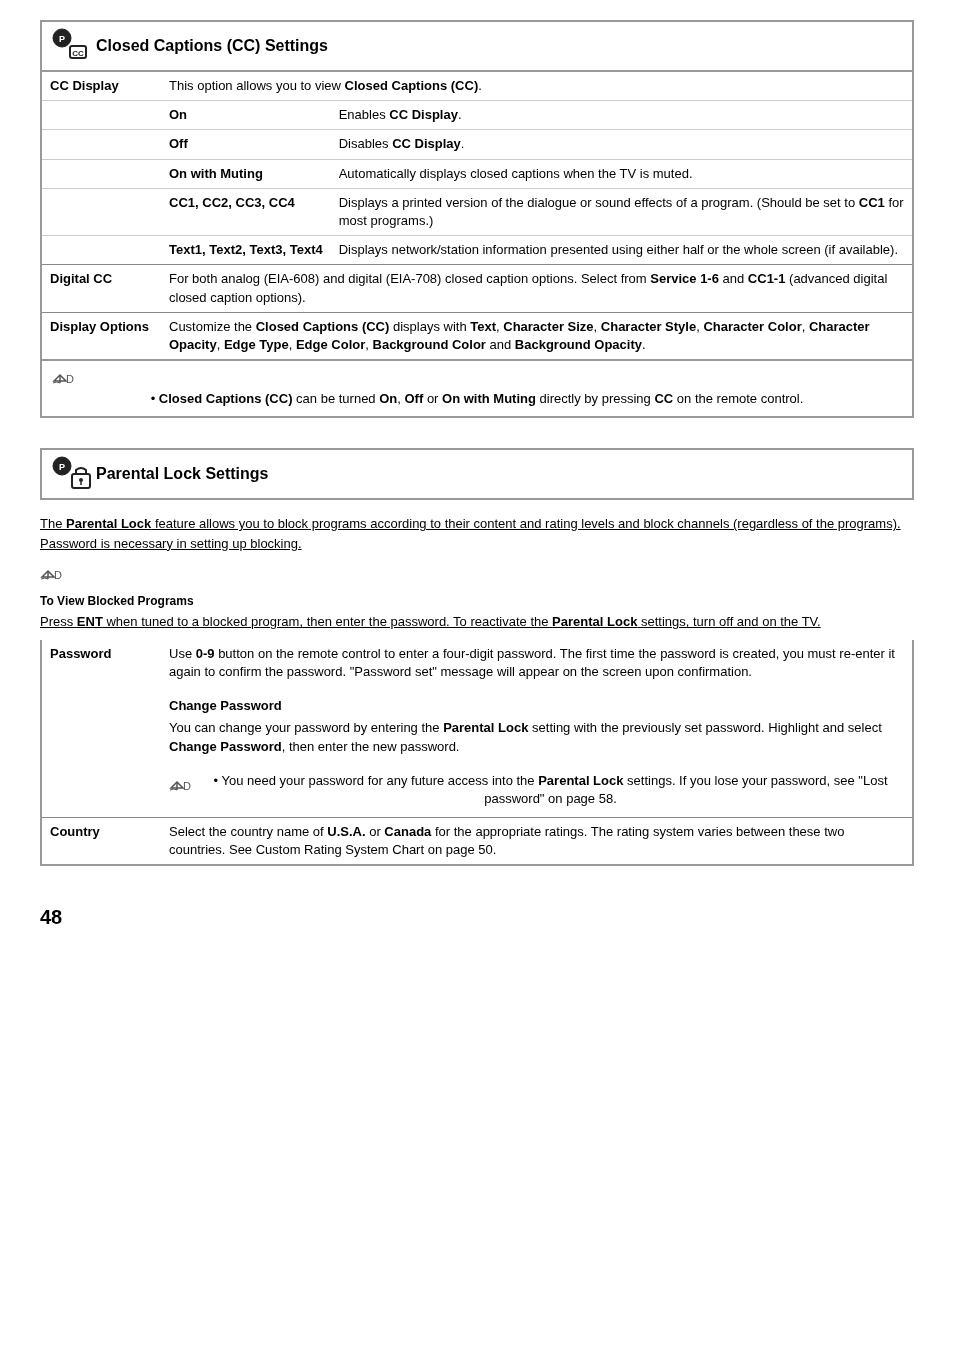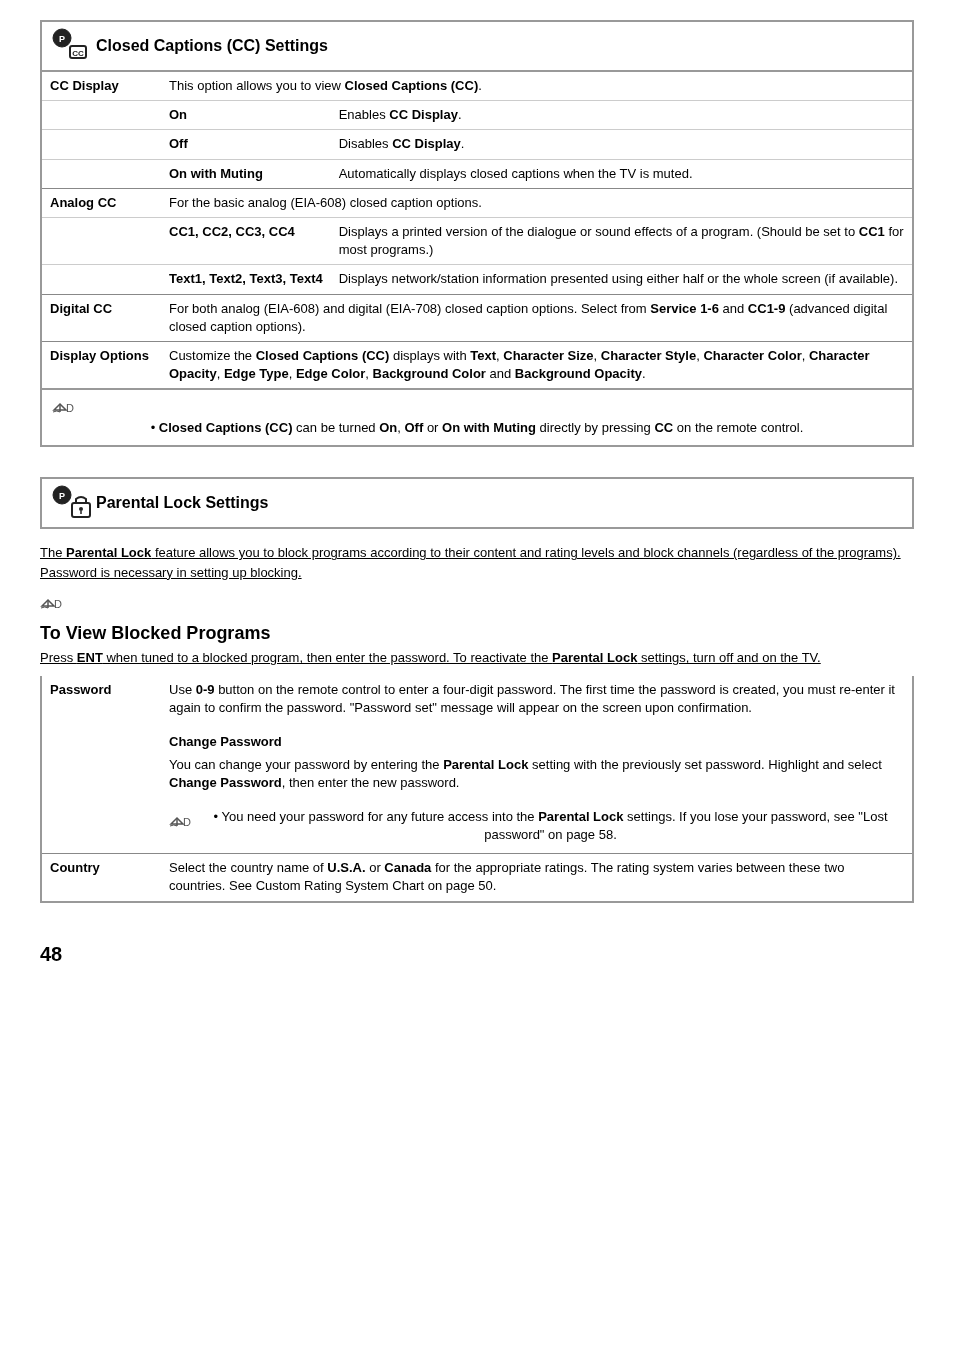--- a/index.html
+++ b/index.html
@@ -90,21 +90,21 @@
     
     .body-para {
       font-size: 13px;
       line-height: 1.5;
       margin-bottom: 8px;
       text-decoration: underline;
     }
 
     
     .sub-heading {
-      font-size: 18px;
+      font-size: 12px;
       font-weight: bold;
       margin: 0 0 4px 0;
     }
 
     
     .standalone-note {
       margin: 6px 0 10px 0;
     }
     .standalone-note .note-text {
       font-size: 13px;
@@ -151,38 +151,34 @@
       <td></td>
       <td class="col-option"><b>Off</b></td>
       <td>Disables <b>CC Display</b>.</td>
     </tr>
     <tr>
       <td></td>
       <td class="col-option"><b>On with Muting</b></td>
       <td>Automatically displays closed captions when the TV is muted.</td>
     </tr>
 
-    <tr class="main-row">
-      <td class="col-label"><b>Analog CC</b></td>
-      <td colspan="2">For the basic analog (EIA-608) closed caption options.</td>
-    </tr>
     <tr>
       <td></td>
       <td class="col-option"><b>CC1</b>, <b>CC2</b>, <b>CC3</b>, <b>CC4</b></td>
       <td>Displays a printed version of the dialogue or sound effects of a program. (Should be set to <b>CC1</b> for most programs.)</td>
     </tr>
     <tr>
       <td></td>
       <td class="col-option"><b>Text1</b>, <b>Text2</b>, <b>Text3</b>, <b>Text4</b></td>
       <td>Displays network/station information presented using either half or the whole screen (if available).</td>
     </tr>
 
     <tr class="main-row">
       <td class="col-label"><b>Digital CC</b></td>
-      <td colspan="2">For both analog (EIA-608) and digital (EIA-708) closed caption options. Select from <b>Service 1-6</b> and <b>CC1-9</b> (advanced digital closed caption options).</td>
+      <td colspan="2">For both analog (EIA-608) and digital (EIA-708) closed caption options. Select from <b>Service 1-6</b> and <b>CC1-1</b> (advanced digital closed caption options).</td>
     </tr>
 
     <tr class="main-row">
       <td class="col-label"><b>Display Options</b></td>
       <td colspan="2">Customize the <b>Closed Captions (CC)</b> displays with <b>Text</b>, <b>Character Size</b>, <b>Character Style</b>, <b>Character Color</b>, <b>Character Opacity</b>, <b>Edge Type</b>, <b>Edge Color</b>, <b>Background Color</b> and <b>Background Opacity</b>.</td>
     </tr>
   </tbody>
 </table>
 
 <div class="note-box">

